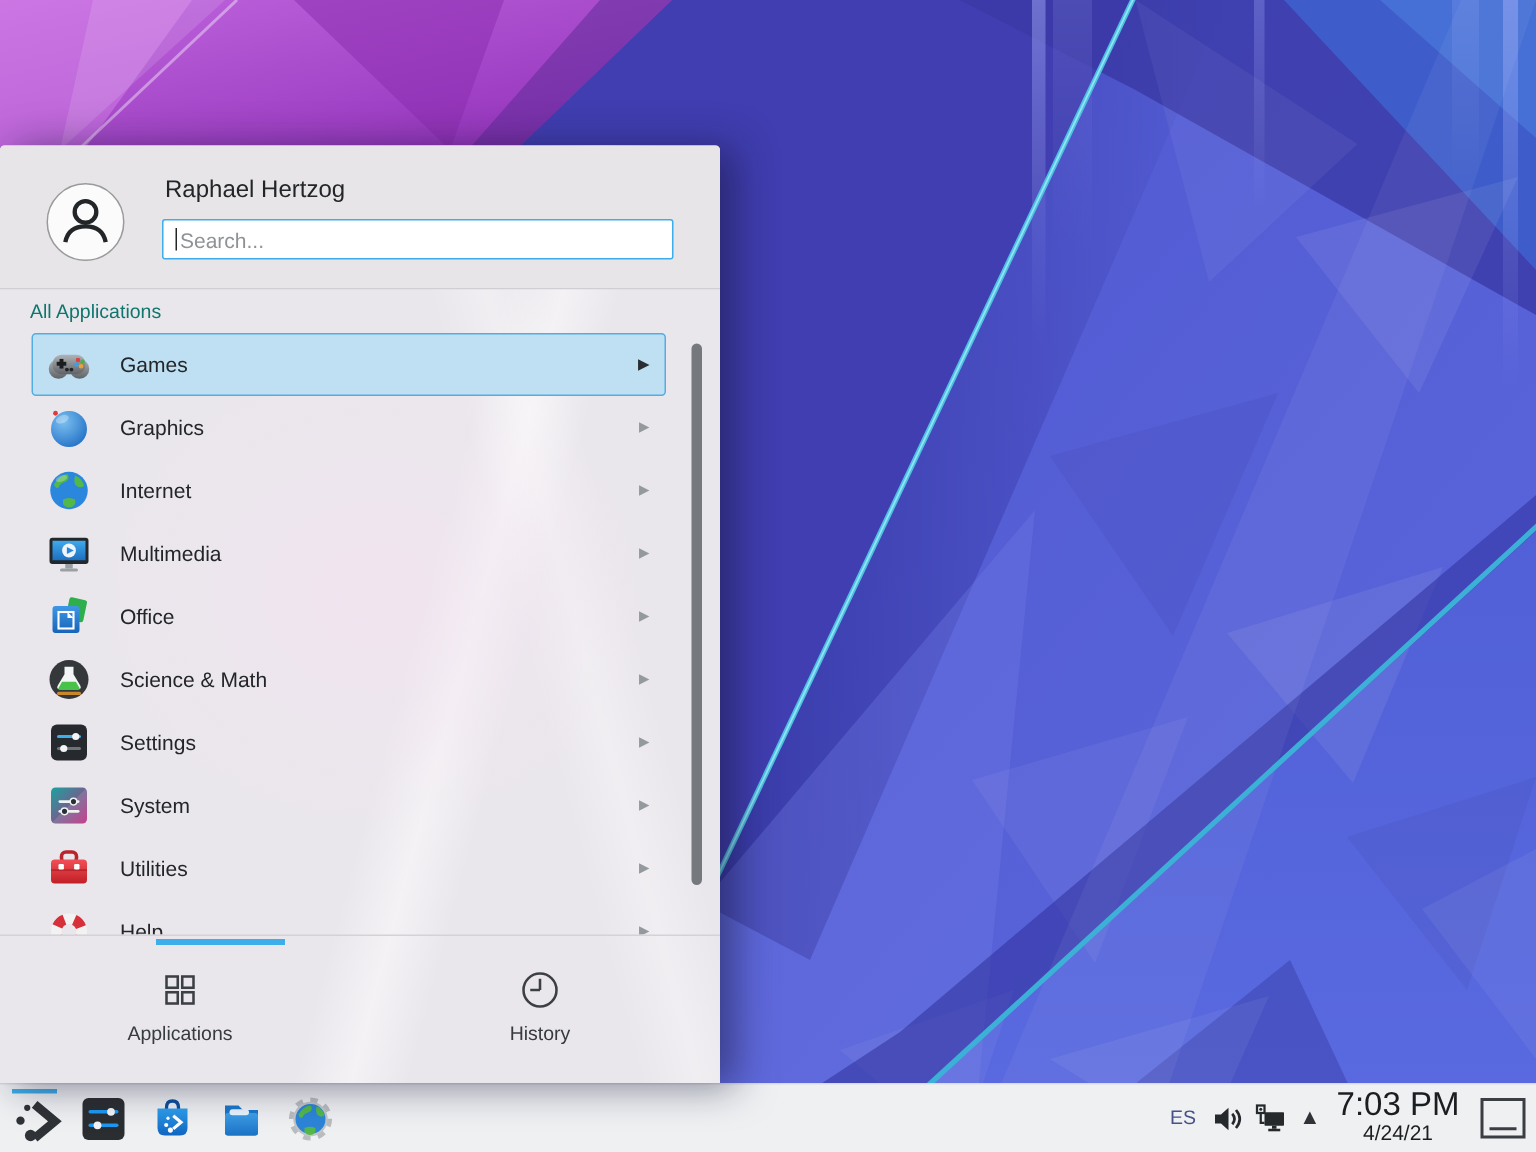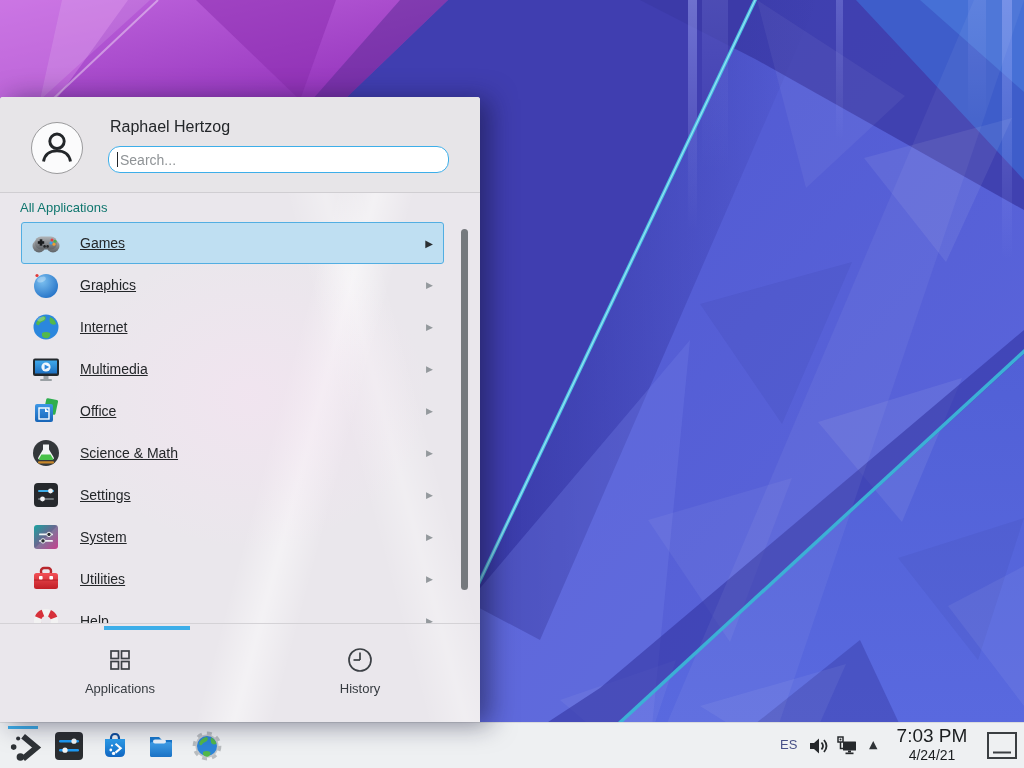--- a/index.html
+++ b/index.html
@@ -11,55 +11,55 @@
   
   .taskbar { position:absolute; left:0; right:0; bottom:0; height:46px; background:#eef0f2;
              border-top:1px solid #d9dbdd; z-index:1; }
   .tb-launcher { position:absolute; left:4px; top:2px; width:38px; height:42px; }
   .tb-active-line { position:absolute; left:4px; top:1px; width:30px; height:3px; background:#3daee9; }
   .tb-icon { position:absolute; top:7px; width:32px; height:32px; }
   .tray-text { position:absolute; top:14px; font-size:13px; font-weight:normal; color:#475087; }
   .tray-icon { position:absolute; top:12px; width:22px; height:22px; }
   .tray-arrow { position:absolute; top:15px; font-family:"DejaVu Sans", sans-serif; font-size:11px; color:#2f3337; }
   .clock { position:absolute; left:884px; top:2px; width:96px; text-align:center; color:#1b1e20; cursor:default; }
-  .clock .time { font-size:19px; line-height:22px; }
+  .clock .time { font-size:22px; line-height:22px; }
   .clock .date { font-size:14px; line-height:16px; }
   .showdesk { position:absolute; left:986px; top:8px; width:32px; height:29px; }
 
   
   .menu { position:absolute; left:0; top:97px; width:480px; height:625px; z-index:2;
           background:#eae7ec; border-radius:3px 3px 0 0;
           box-shadow:10px 2px 26px rgba(18,18,50,.5); }
   .menu::before { content:""; position:absolute; inset:0; pointer-events:none;
      background:
        radial-gradient(ellipse 260px 220px at 52% 48%, rgba(246,226,242,.55), rgba(246,226,242,0) 70%),
        linear-gradient(105deg, rgba(255,255,255,0) 56%, rgba(255,255,255,.45) 62%, rgba(255,255,255,0) 68%),
        linear-gradient(75deg,  rgba(255,255,255,0) 66%, rgba(255,255,255,.30) 72%, rgba(255,255,255,0) 78%); }
 
   .menu-header { position:absolute; left:0; top:0; right:0; height:96px; background:#e7e5e8;
                  border-bottom:1px solid #d0ced2; border-radius:3px 3px 0 0; }
   .avatar { position:absolute; left:31px; top:25px; width:52px; height:52px; border-radius:50%;
             border:1px solid #9a9a9c; background:#fbfbfc; }
   .user-name { position:absolute; left:110px; top:21px; font-size:16px; color:#232629; }
   .search-wrap { position:absolute; left:108px; top:49px; width:341px; height:27px; }
-  .search-wrap input { width:100%; height:100%; border:1px solid #3daee9; border-radius:12px;
+  .search-wrap input { width:100%; height:100%; border:1px solid #3daee9; border-radius:2px;
             background:#ffffff; font-family:"Liberation Sans", sans-serif; font-size:14px;
             padding-left:11px; color:#232629; outline:none; }
   .search-wrap input::placeholder { color:#8f9396; }
   .caret { position:absolute; left:9px; top:6px; width:1px; height:15px; background:#232629; }
 
   .section-label { position:absolute; left:20px; top:103px; font-size:13px; color:#0f766e; }
 
   .list { position:absolute; left:0; top:125px; width:480px; height:401px; overflow:hidden; }
   .row { height:42px; margin:0 36px 0 21px; display:flex; align-items:center;
          border:1px solid transparent; border-radius:3px; cursor:default; }
   .row.sel { background:#bfdff2; border-color:#52aee2; }
   .ric { width:32px; height:32px; margin-left:8px; flex:0 0 auto; }
   .ric svg { width:32px; height:32px; display:block; }
-  .rlabel { margin-left:18px; font-size:14px; color:#232629;text-decoration:underline; }
+  .rlabel { margin-left:18px; font-size:14px; color:#232629; }
   .rarrow { margin-left:auto; margin-right:10px; font-family:"DejaVu Sans", sans-serif;
             font-size:9px; color:#94999d; }
   .row.sel .rarrow { color:#2a2e32; font-size:10px; }
 
   .scrollbar { position:absolute; left:461px; top:132px; width:7px; height:361px;
                background:#75797d; border-radius:3.5px; }
 
   .tabbar { position:absolute; left:0; bottom:0; width:480px; height:99px;
             border-top:1px solid #d4d2d6; display:flex; }
   .tab-indicator { position:absolute; left:104px; top:2px; width:86px; height:4px; background:#3daee9; }

